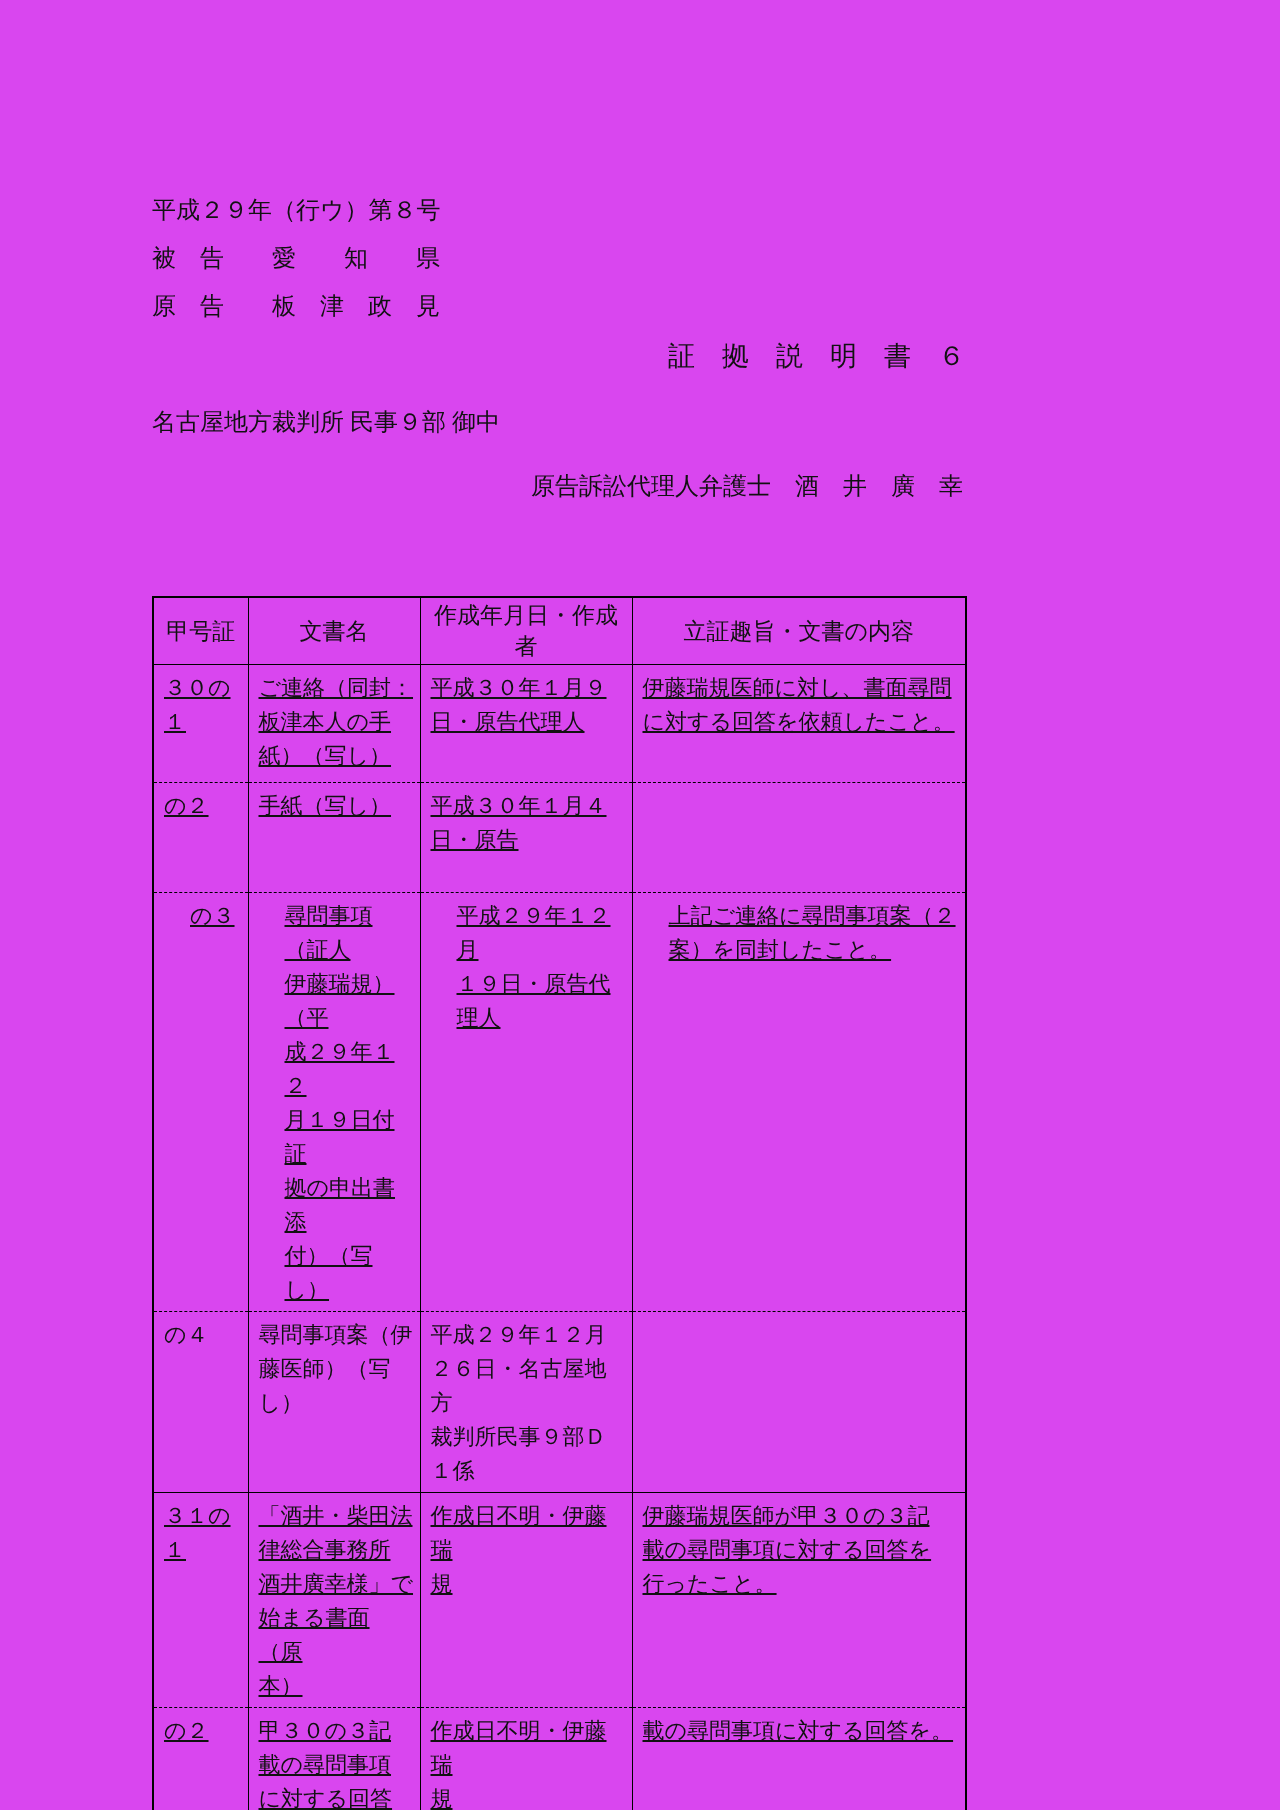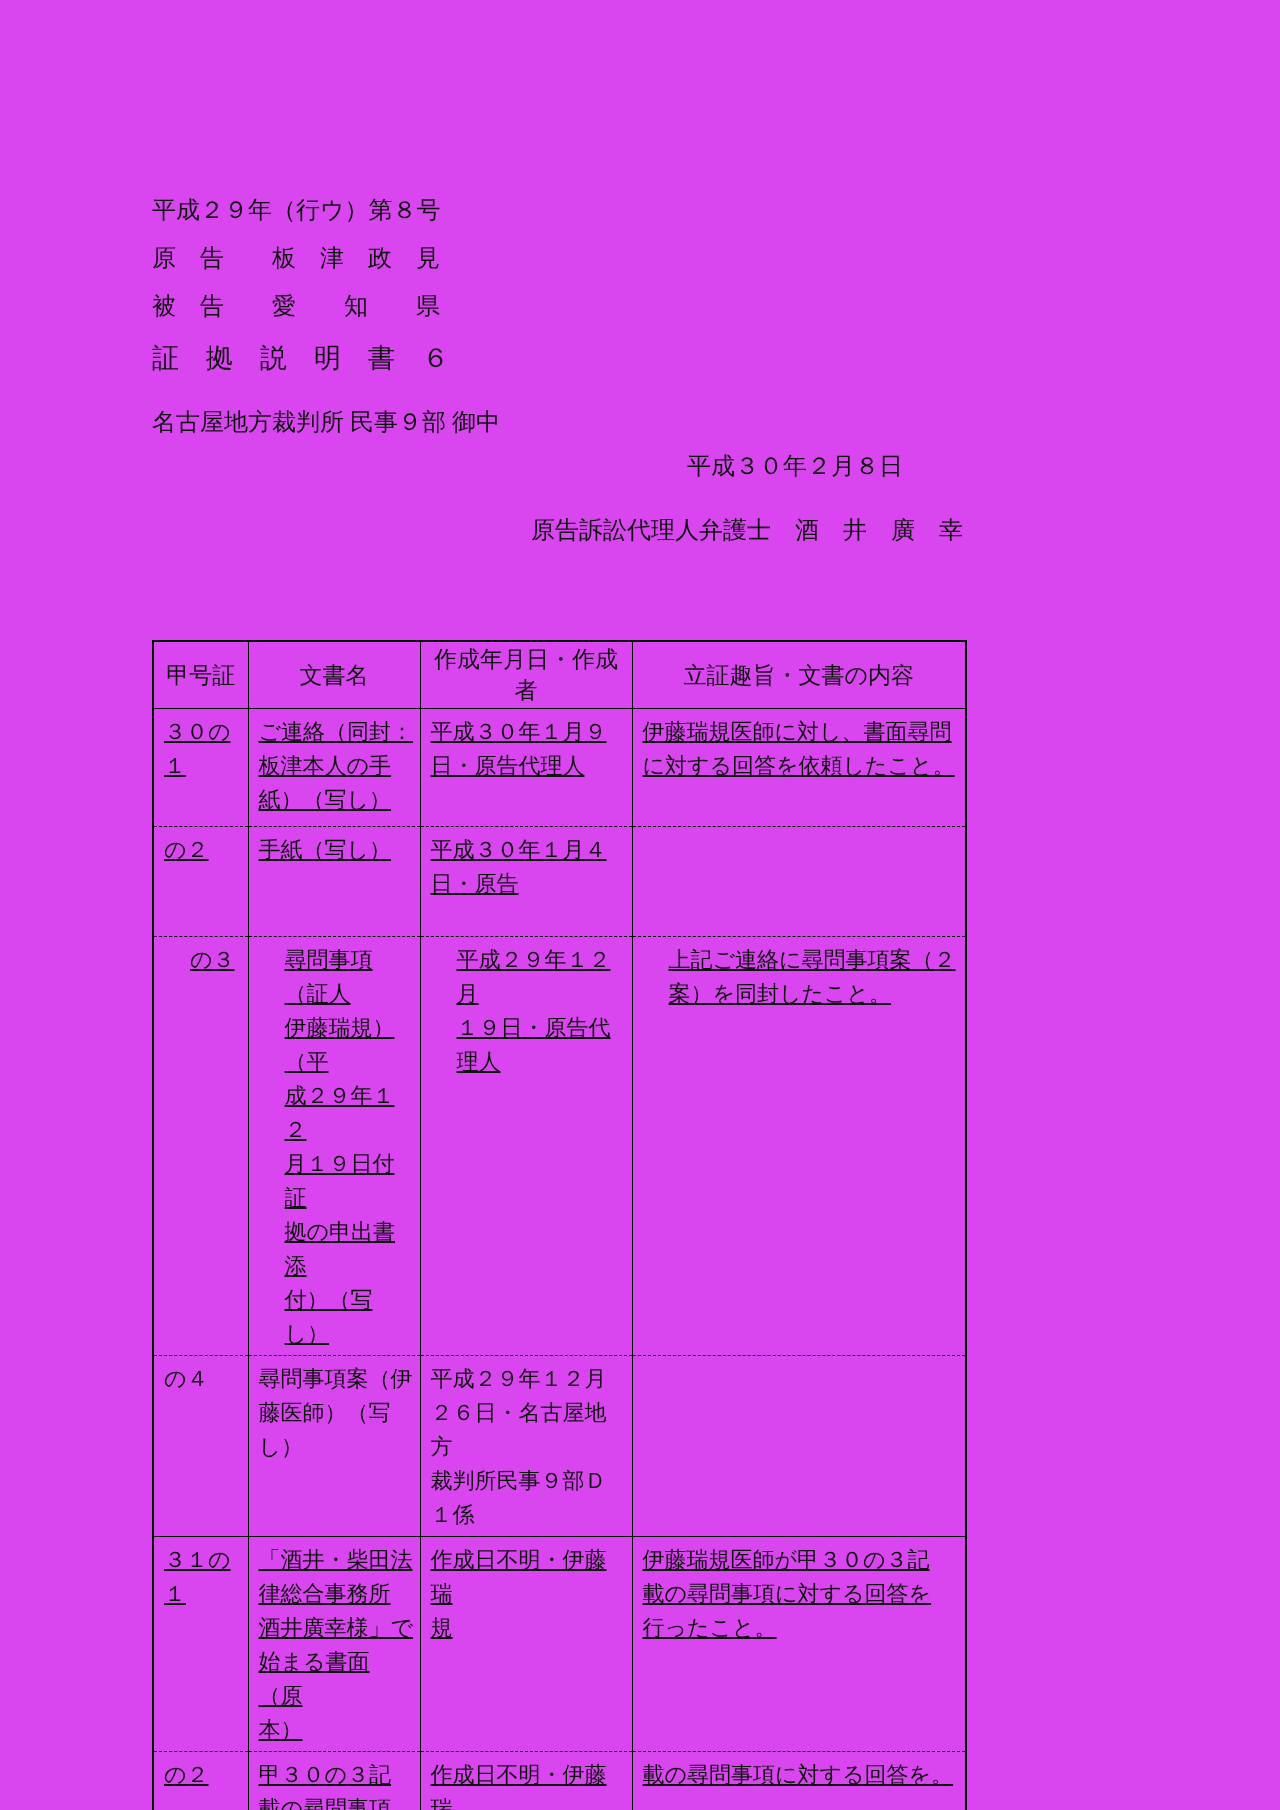--- a/index.html
+++ b/index.html
@@ -17,25 +17,25 @@
     height: 1810px;
     padding: 186px 315px 0 152px;
     background: #d946ef;
   }
   .doc-line {
     font-size: 24px;
     line-height: 48px;
     white-space: pre-line;
   }
   .doc-title {
-    font-family: Liberation Serif, serif;
+    font-family: Liberation Mono, monospace;
     font-weight: 500;
     font-size: 27px;
     line-height: 40px;
-    text-align: left;
+    text-align: right;
     margin-top: 8px;
     white-space: pre-line;
   }
   .addressee {
     font-size: 24px;
     line-height: 36px;
     margin-top: 26px;
   }
   .date-line {
     font-size: 24px;
@@ -95,29 +95,28 @@
     margin-top: 46px;
   }
 </style>
 </head>
 <body>
 
 <div class="page">
 
   <div class="doc-header">
     <div class="doc-line">平成２９年（行ウ）第８号</div>
+    <div class="doc-line">被　告　　愛　　知　　県</div>
     <div class="doc-line">原　告　　板　津　政　見</div>
-    <div class="doc-line">被　告　　愛　　知　　県</div>
   </div>
 
   <div class="doc-title">証　拠　説　明　書　６</div>
 
   <div class="addressee">名古屋地方裁判所 民事９部 御中</div>
 
-  <div class="date-line">平成３０年２月８日</div>
 
   <div class="signature-line">原告訴訟代理人弁護士　酒　井　廣　幸</div>
 
   <table class="evidence-table">
     <colgroup>
       <col style="width:95px">
       <col style="width:172px">
       <col style="width:212px">
       <col style="width:334px">
     </colgroup>

